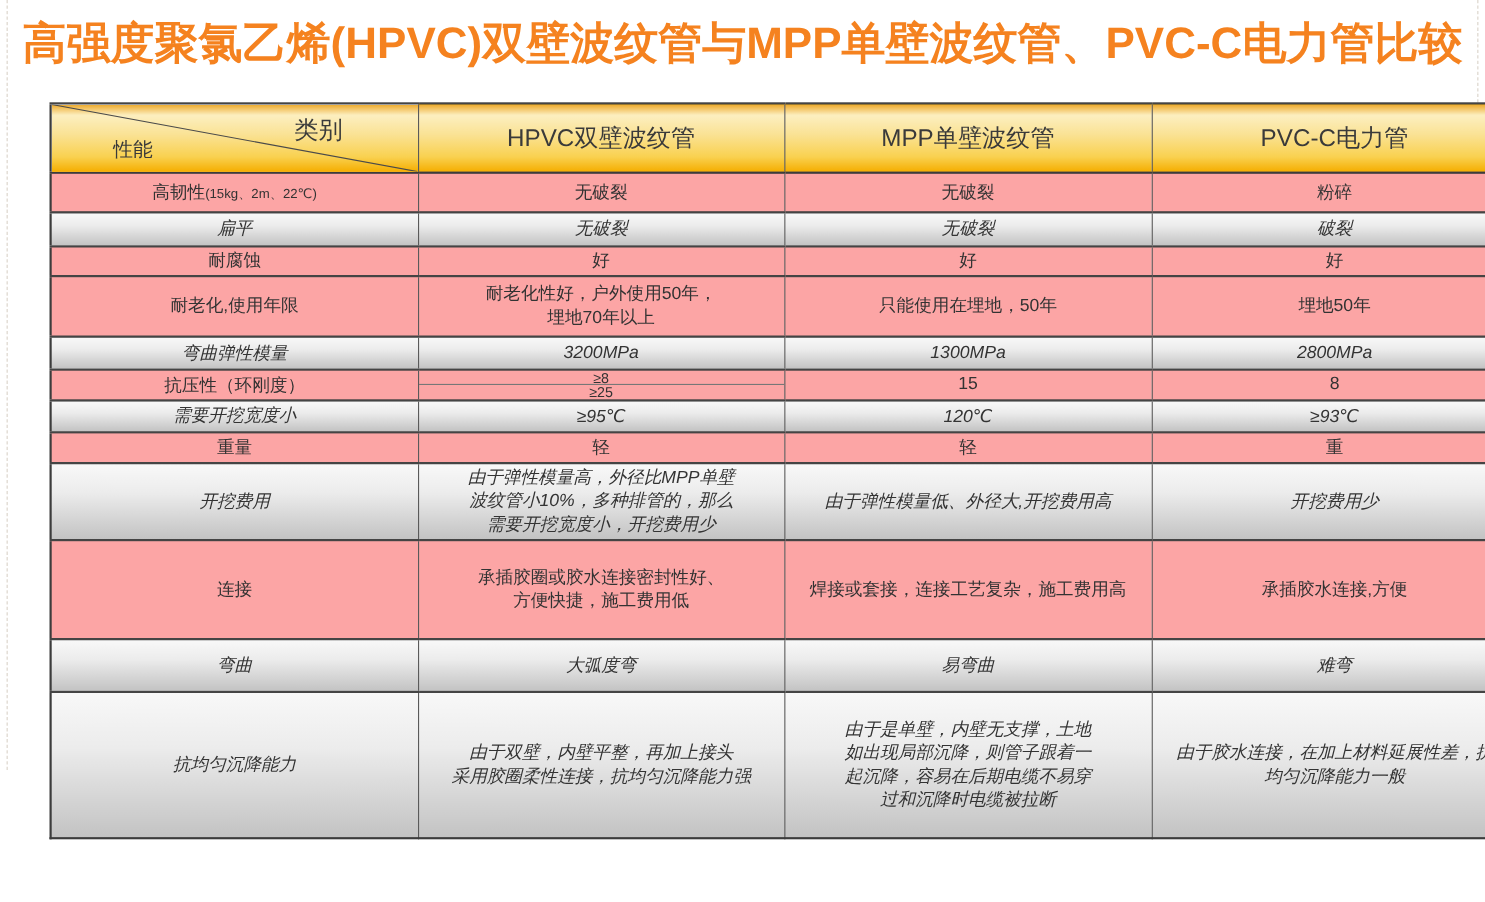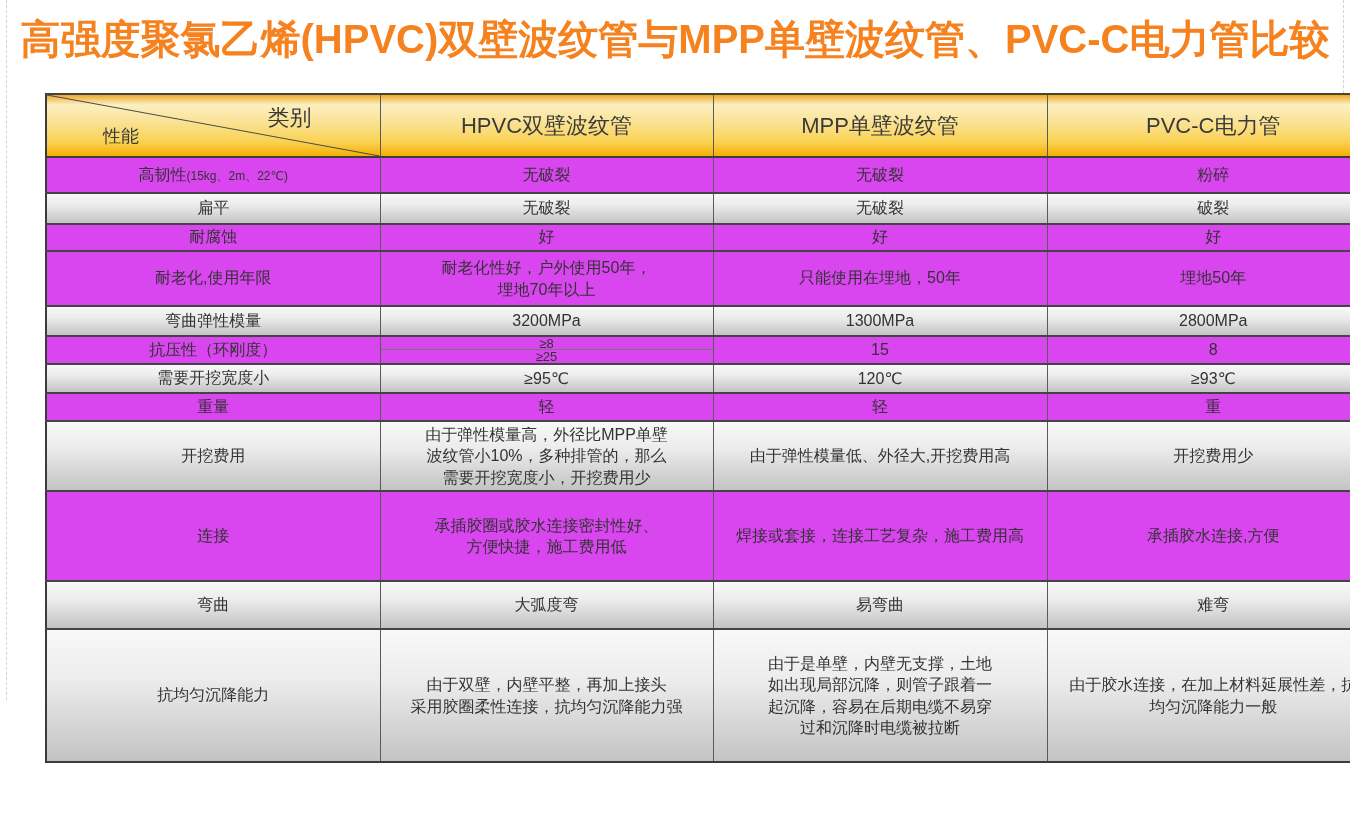--- a/index.html
+++ b/index.html
@@ -22,22 +22,22 @@
                      font-size:16px; color:#333; padding:1px 4px; }
   .cmp th { height:63px; font-size:22px; font-weight:normal; color:#3a3a3a;
             background:linear-gradient(180deg,#EDA92A 0%,#FCEFC0 16%,#FAE294 45%,#F9D150 78%,#F5AE01 100%);
             border-bottom:2px solid #3c3c3c; }
 
   .corner { position:relative; padding:0; }
   .corner svg { position:absolute; inset:0; width:100%; height:100%; display:block; }
   .corner .tr { position:absolute; top:8px;  right:68px;  font-size:22px; }
   .corner .bl { position:absolute; bottom:8px; left:56px; font-size:18px; }
 
-  tr.shaded td { background:linear-gradient(180deg,#F8F8F8 0%,#ECECEC 38%,#C3C3C3 100%); }
-  tr.plain  td { background:#d946ef; }
+  tr.shaded td { background:linear-gradient(180deg,#F8F8F8 0%,#ECECEC 38%,#C3C3C3 100%);font-style:italic; }
+  tr.plain  td { background:#fca5a5; }
 
   .ml { white-space:pre-line; line-height:1.32; }
   .sm { font-size:14px; }
   .note { font-size:12px; }
 
   .r1{height:36px} .r2{height:31px} .r3{height:27px} .r4{height:26px}
   .r5{height:55px} .r6{height:30px} .r7{height:27px} .r8{height:29px}
   .r9{height:28px} .r10{height:70px} .r11{height:90px} .r12{height:48px}
   .r13{height:30px} .r14{height:133px}
 

